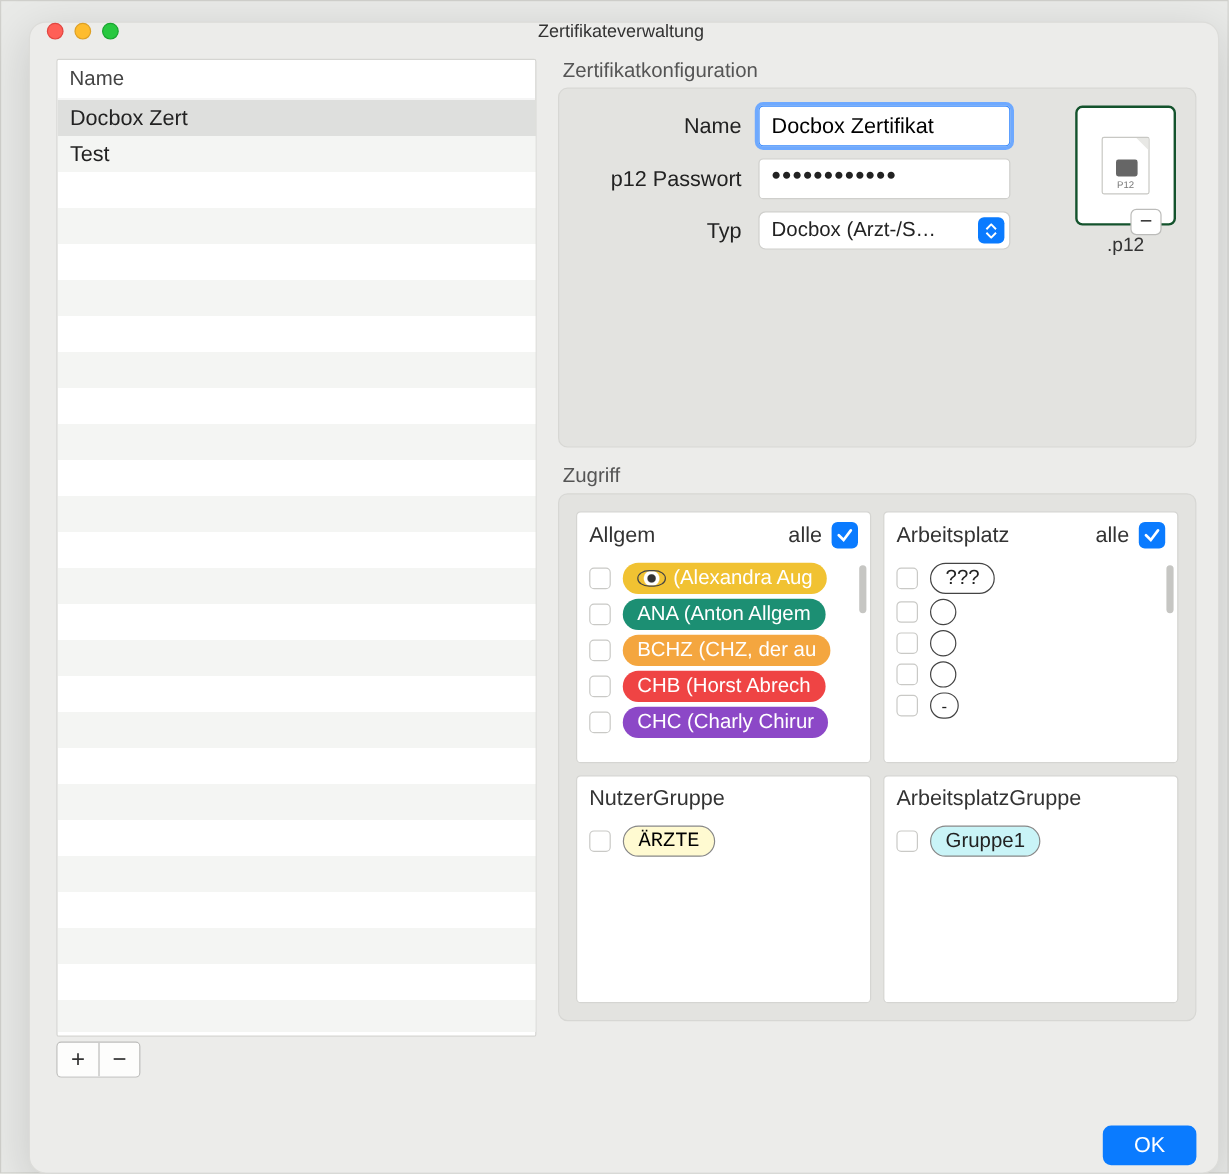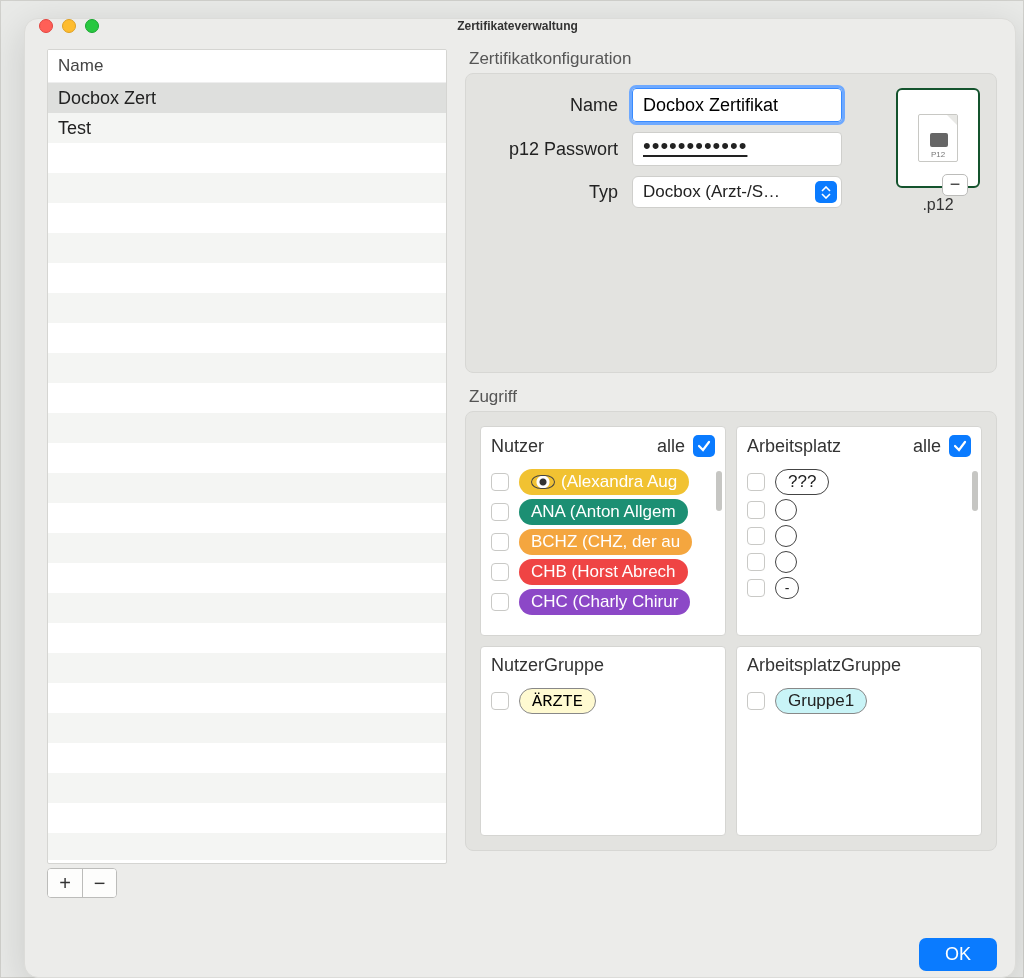--- a/index.html
+++ b/index.html
@@ -31,21 +31,21 @@
     align-items:center;
     padding:0 14px;
   }
   .traffic { display:flex; gap:9px; }
   .tl { width:14px; height:14px; border-radius:50%; }
   .tl.red{background:#ff5f57;border:1px solid #e24540;}
   .tl.yellow{background:#febc2e;border:1px solid #dea024;}
   .tl.green{background:#28c840;border:1px solid #19a52f;}
   .title {
     position:absolute; left:0; right:5px; text-align:center;
-    font-weight:700; font-size:12px; color:#333; pointer-events:none;
+    font-weight:400; font-size:15px; color:#333; pointer-events:none;
   }
   .content {
     flex:1;
     display:flex;
     gap:18px;
     padding:16px 18px 12px 22px;
   }
   .left-col { width:400px; display:flex; flex-direction:column; }
   .source-list {
     flex:1;
@@ -95,21 +95,21 @@
     border:1px solid #d7d7d4;
     border-radius:8px;
     padding:14px 16px;
     position:relative;
   }
   .cfg-group { min-height:300px; }
   .form-row {
     display:flex; align-items:center; margin-bottom:10px;
   }
   .form-label { width:150px; text-align:right; padding-right:14px; font-size:18px; color:#222; }
-  .form-field { flex:1;text-decoration:underline; }
+  .form-field { flex:1; }
   .text-input {
     width:210px; height:34px;
     border:1px solid #cfcfcc;
     border-radius:4px;
     background:#fff;
     font-size:18px;
     padding:4px 10px;
   }
   .text-input.focused { outline:3px solid #6ea9ff; outline-offset:0; border-color:#388bff; }
   .pw-dots { letter-spacing:1px; font-size:22px; padding-top:0; line-height:26px;}
@@ -313,21 +313,21 @@
         </div>
       </div>
 
       <div>
         <div class="section-label">Zugriff</div>
         <div class="group access-group">
           <div class="access-grid">
 
             <div class="panel">
               <div class="panel-head">
-                <span>Nutzer</span>
+                <span>Allgem</span>
                 <span class="all-wrap">
                   <span>alle</span>
                   <span class="mac-check">
                     <svg width="14" height="14" viewBox="0 0 14 14">
                         <path d="M2 7 L6 11 L12 3" stroke="#fff" stroke-width="2.2" fill="none" stroke-linecap="round"></path>
                       </svg>
                   </span>
                 </span>
               </div>
               <div class="panel-body" id="nutzer-body">

